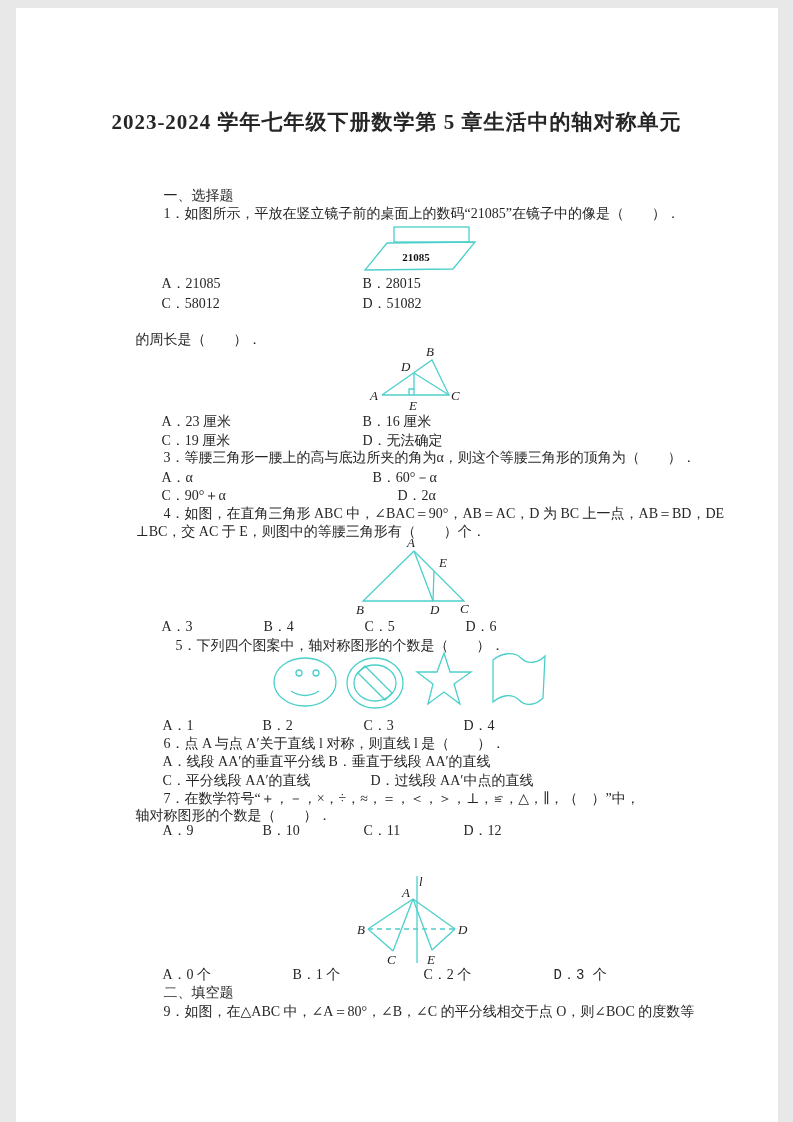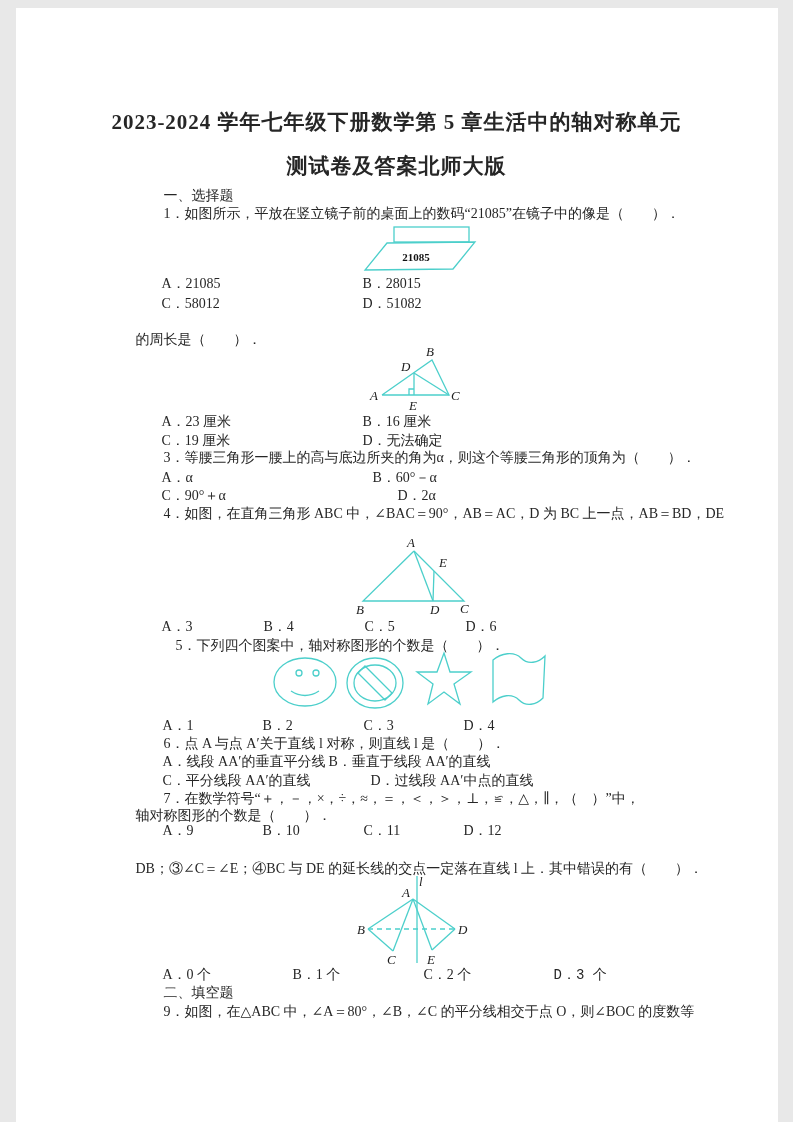--- a/index.html
+++ b/index.html
@@ -33,21 +33,20 @@
   .fig path,.fig line,.fig polygon,.fig polyline,.fig ellipse,.fig rect,.fig circle{
     fill:none;stroke:#4CCFCB;stroke-width:1.3;
   }
 </style>
 </head>
 <body>
 
 <div class="page">
 
   <div class="title" style="top:100px;">2023-2024 学年七年级下册数学第 5 章生活中的轴对称单元</div>
-  <div class="title" style="top:144px;">测试卷及答案北师大版</div>
 
   <div class="ln" style="left:148px;top:179px;">一、选择题</div>
 
   <div class="ln" style="left:148px;top:197px;">1．如图所示，平放在竖立镜子前的桌面上的数码“21085”在镜子中的像是（　　）．</div>
 
   <svg class="fig" style="left:340px;top:214px;" width="130" height="55" viewBox="0 0 130 55">
     <rect x="38" y="5" width="75" height="15"></rect>
     <polygon points="31,21 119,20 97,47 9,48"></polygon>
     <text class="num" x="60" y="39" text-anchor="middle">21085</text>
   </svg>
@@ -76,20 +75,21 @@
   <div class="ln" style="left:146px;top:424px;">C．19 厘米</div>
   <div class="ln" style="left:347px;top:424px;">D．无法确定</div>
 
   <div class="ln" style="left:148px;top:441px;">3．等腰三角形一腰上的高与底边所夹的角为α，则这个等腰三角形的顶角为（　　）．</div>
   <div class="ln" style="left:146px;top:461px;">A．α</div>
   <div class="ln" style="left:357px;top:461px;">B．60°－α</div>
   <div class="ln" style="left:146px;top:479px;">C．90°＋α</div>
   <div class="ln" style="left:382px;top:479px;">D．2α</div>
 
   <div class="ln" style="left:148px;top:497px;">4．如图，在直角三角形 ABC 中，∠BAC＝90°，AB＝AC，D 为 BC 上一点，AB＝BD，DE</div>
+  <div class="ln" style="left:120px;top:515px;">⊥BC，交 AC 于 E，则图中的等腰三角形有（　　）个．</div>
 
   <svg class="fig" style="left:335px;top:525px;" width="125" height="88" viewBox="0 0 125 88">
     <polyline points="63,18 12,68 113,68 63,18"></polyline>
     <line x1="63" y1="18" x2="82" y2="68"></line>
     <line x1="82" y1="68" x2="83" y2="38"></line>
     <text x="56" y="14">A</text>
     <text x="5" y="81">B</text>
     <text x="109" y="80">C</text>
     <text x="79" y="81">D</text>
     <text x="88" y="34">E</text>
@@ -129,21 +129,20 @@
   <div class="ln" style="left:147px;top:764px;">C．平分线段 AA′的直线</div>
   <div class="ln" style="left:355px;top:764px;">D．过线段 AA′中点的直线</div>
 
   <div class="ln" style="left:148px;top:782px;">7．在数学符号“＋，－，×，÷，≈，＝，＜，＞，⊥，≌，△，∥，（　）”中，</div>
   <div class="ln" style="left:120px;top:799px;">轴对称图形的个数是（　　）．</div>
   <div class="ln" style="left:147px;top:814px;">A．9</div>
   <div class="ln" style="left:247px;top:814px;">B．10</div>
   <div class="ln" style="left:348px;top:814px;">C．11</div>
   <div class="ln" style="left:448px;top:814px;">D．12</div>
 
-  <div class="ln" style="left:120px;top:852px;">DB；③∠C＝∠E；④BC 与 DE 的延长线的交点一定落在直线 l 上．其中错误的有（　　）．</div>
 
   <svg class="fig" style="left:340px;top:865px;" width="128" height="95" viewBox="0 0 128 95">
     <line x1="61" y1="3" x2="61" y2="90"></line>
     <line x1="57" y1="26" x2="12" y2="56"></line>
     <line x1="57" y1="26" x2="37" y2="78"></line>
     <line x1="57" y1="26" x2="76" y2="77"></line>
     <line x1="57" y1="26" x2="99" y2="56"></line>
     <line x1="12" y1="56" x2="37" y2="78"></line>
     <line x1="99" y1="56" x2="76" y2="77"></line>
     <line x1="12" y1="56" x2="99" y2="56" stroke-dasharray="5,4"></line>

